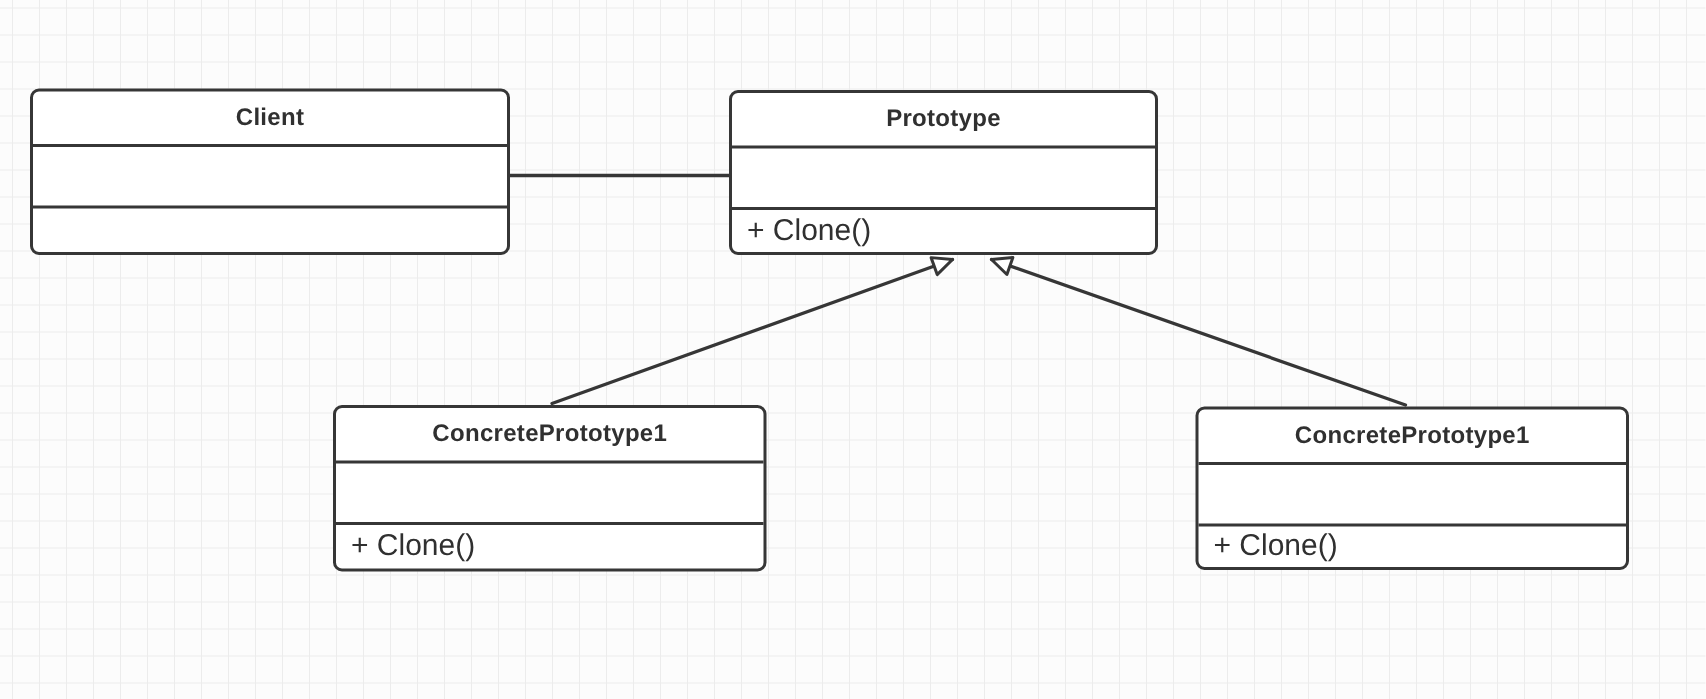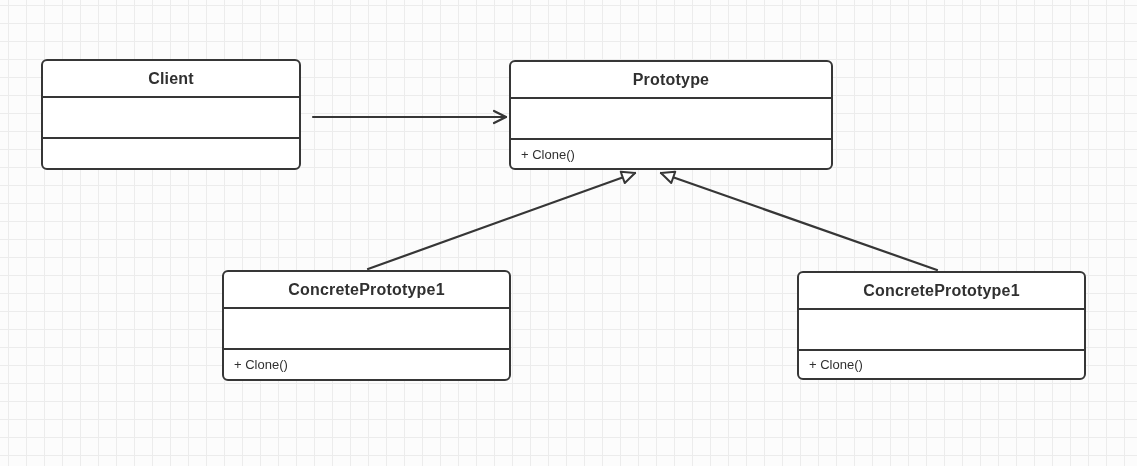--- a/index.html
+++ b/index.html
@@ -56,24 +56,24 @@
     align-items: center;
     padding: 0 10px;
     font-size: 15px;
   }
   .uml-methods {
     flex: 1;
     border-top: 2px solid #363636;
     display: flex;
     align-items: center;
     padding: 0 10px;
-    font-size: 13px;
+    font-size: 20px;
   }
-  .box-client   { left: 41px;  top: 59px;  width: 260px; height: 111px; }
-  .box-prototype{ left: 509px; top: 60px;  width: 324px; height: 110px; }
+  .box-client   { left: 20px;  top: 59px;  width: 320px; height: 111px; }
+  .box-prototype{ left: 486px; top: 60px;  width: 286px; height: 110px; }
   .box-cp-left  { left: 222px; top: 270px; width: 289px; height: 111px; }
   .box-cp-right { left: 797px; top: 271px; width: 289px; height: 109px; }
   .watermark {
     position: absolute;
     right: 9px;
     top: 434px;
     font-size: 17px;
     color: #d4d4d4;
     letter-spacing: 1px;
     user-select: none;

